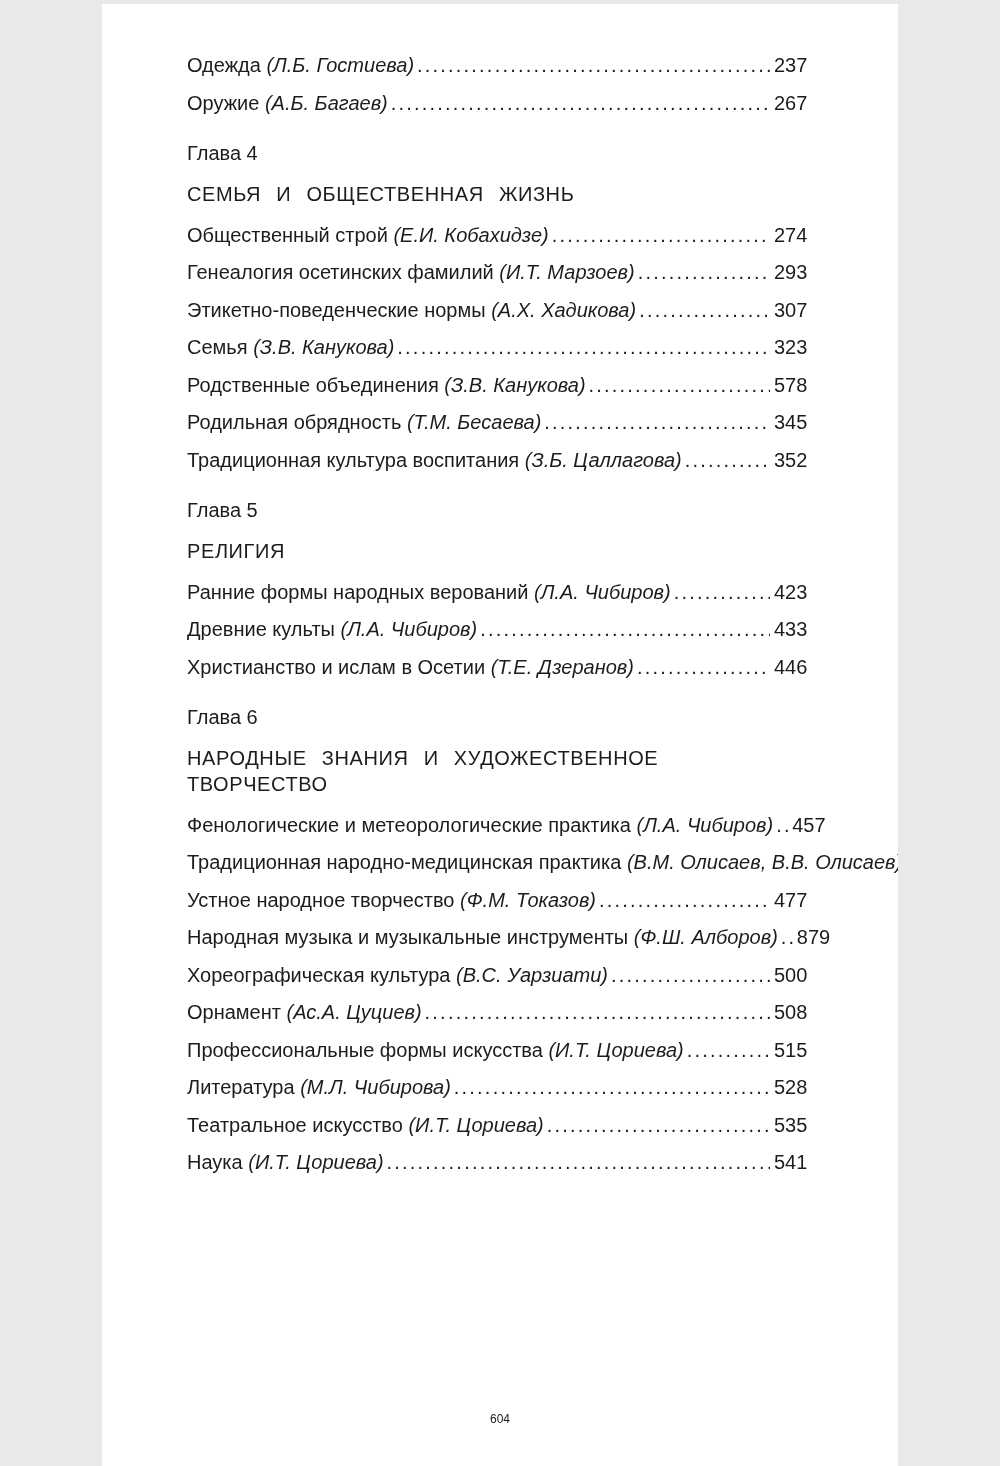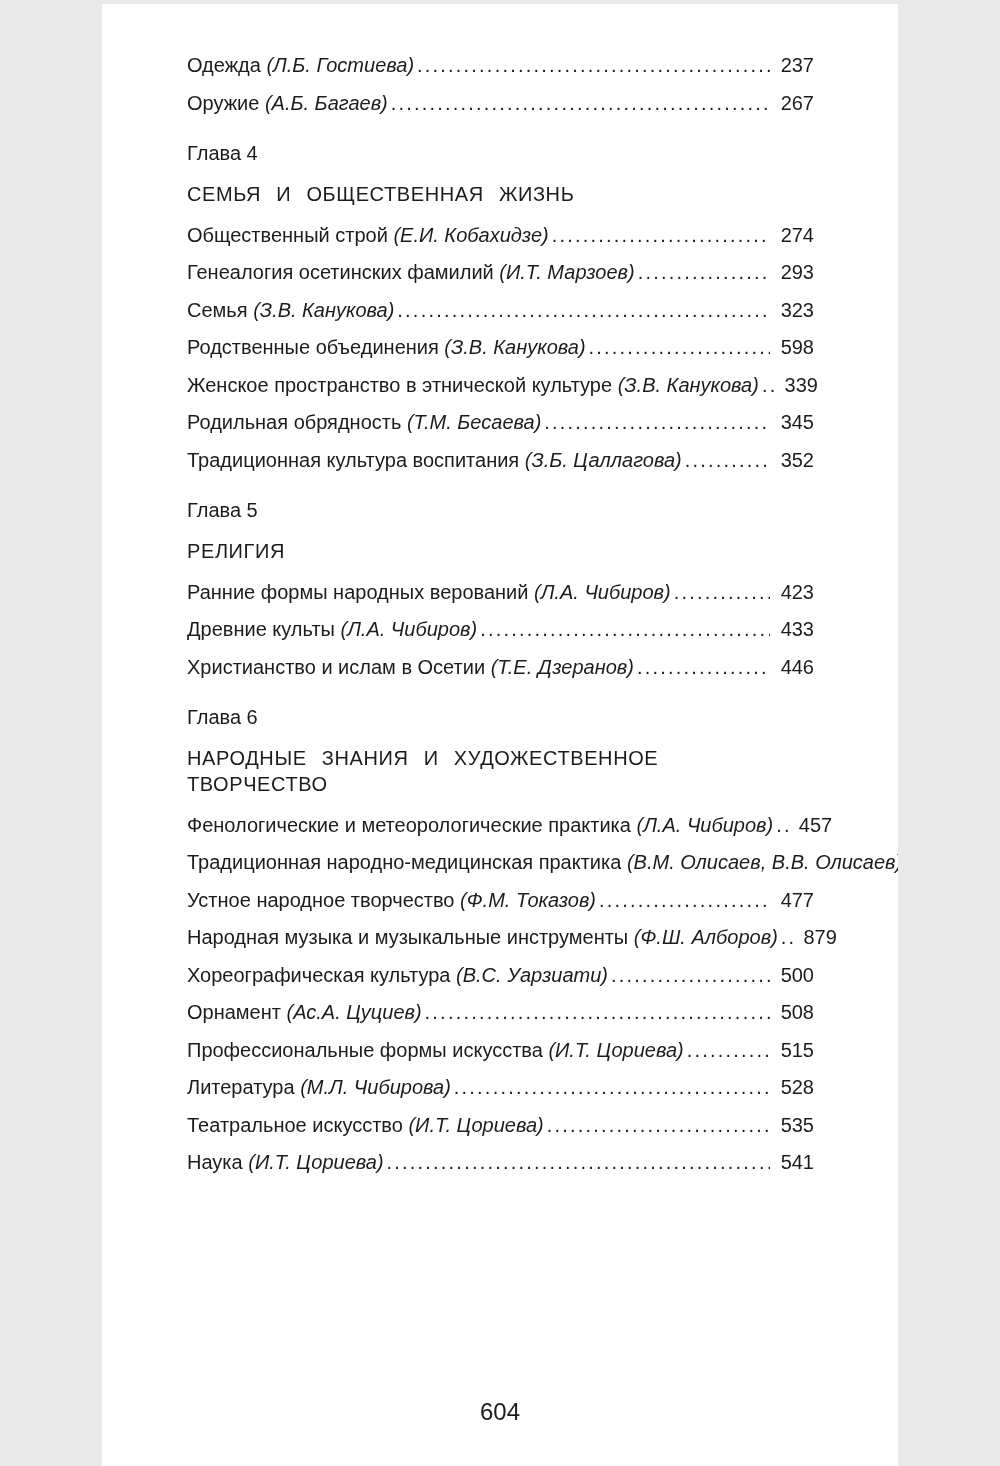--- a/index.html
+++ b/index.html
@@ -54,29 +54,29 @@
     margin: 0 4px 0 3px;
     min-width: 12px;
   }
   .leader::after {
     content: "....................................................................................................................................................................";
     letter-spacing: 2.2px;
   }
   .entry-page {
     flex: 0 0 auto;
     min-width: 40px;
-    text-align: right;
+    text-align: left;
   }
   .page-footer {
     position: absolute;
     left: 0;
     right: 0;
     bottom: 44px;
     text-align: center;
-    font-size: 24px;
+    font-size: 12px;
   }
 </style>
 </head>
 <body>
 
 <div class="book-page">
   <div class="content">
   <div class="section">
 
     <div class="entry-list">
@@ -103,38 +103,38 @@
     <span class="leader"></span>
     <span class="entry-page">274</span>
   </div>
 
   <div class="toc-entry">
     <span class="entry-text"><span>Генеалогия осетинских фамилий</span> <span class="entry-author">(И.Т. Марзоев)</span></span>
     <span class="leader"></span>
     <span class="entry-page">293</span>
   </div>
 
+  <div class="toc-entry">
+    <span class="entry-text"><span>Этикетно-поведенческие нормы</span> <span class="entry-author">(А.Х. Хадикова)</span></span>
+    <span class="leader"></span>
+    <span class="entry-page">307</span>
+  </div>
 
   <div class="toc-entry">
     <span class="entry-text"><span>Семья</span> <span class="entry-author">(З.В. Канукова)</span></span>
     <span class="leader"></span>
     <span class="entry-page">323</span>
   </div>
 
   <div class="toc-entry">
     <span class="entry-text"><span>Родственные объединения</span> <span class="entry-author">(З.В. Канукова)</span></span>
     <span class="leader"></span>
-    <span class="entry-page">598</span>
-  </div>
-
-  <div class="toc-entry">
-    <span class="entry-text"><span>Женское пространство в этнической культуре</span> <span class="entry-author">(З.В. Канукова)</span></span>
-    <span class="leader"></span>
-    <span class="entry-page">339</span>
-  </div>
+    <span class="entry-page">578</span>
+  </div>
+
 
   <div class="toc-entry">
     <span class="entry-text"><span>Родильная обрядность</span> <span class="entry-author">(Т.М. Бесаева)</span></span>
     <span class="leader"></span>
     <span class="entry-page">345</span>
   </div>
 
   <div class="toc-entry">
     <span class="entry-text"><span>Традиционная культура воспитания</span> <span class="entry-author">(З.Б. Цаллагова)</span></span>
     <span class="leader"></span>

